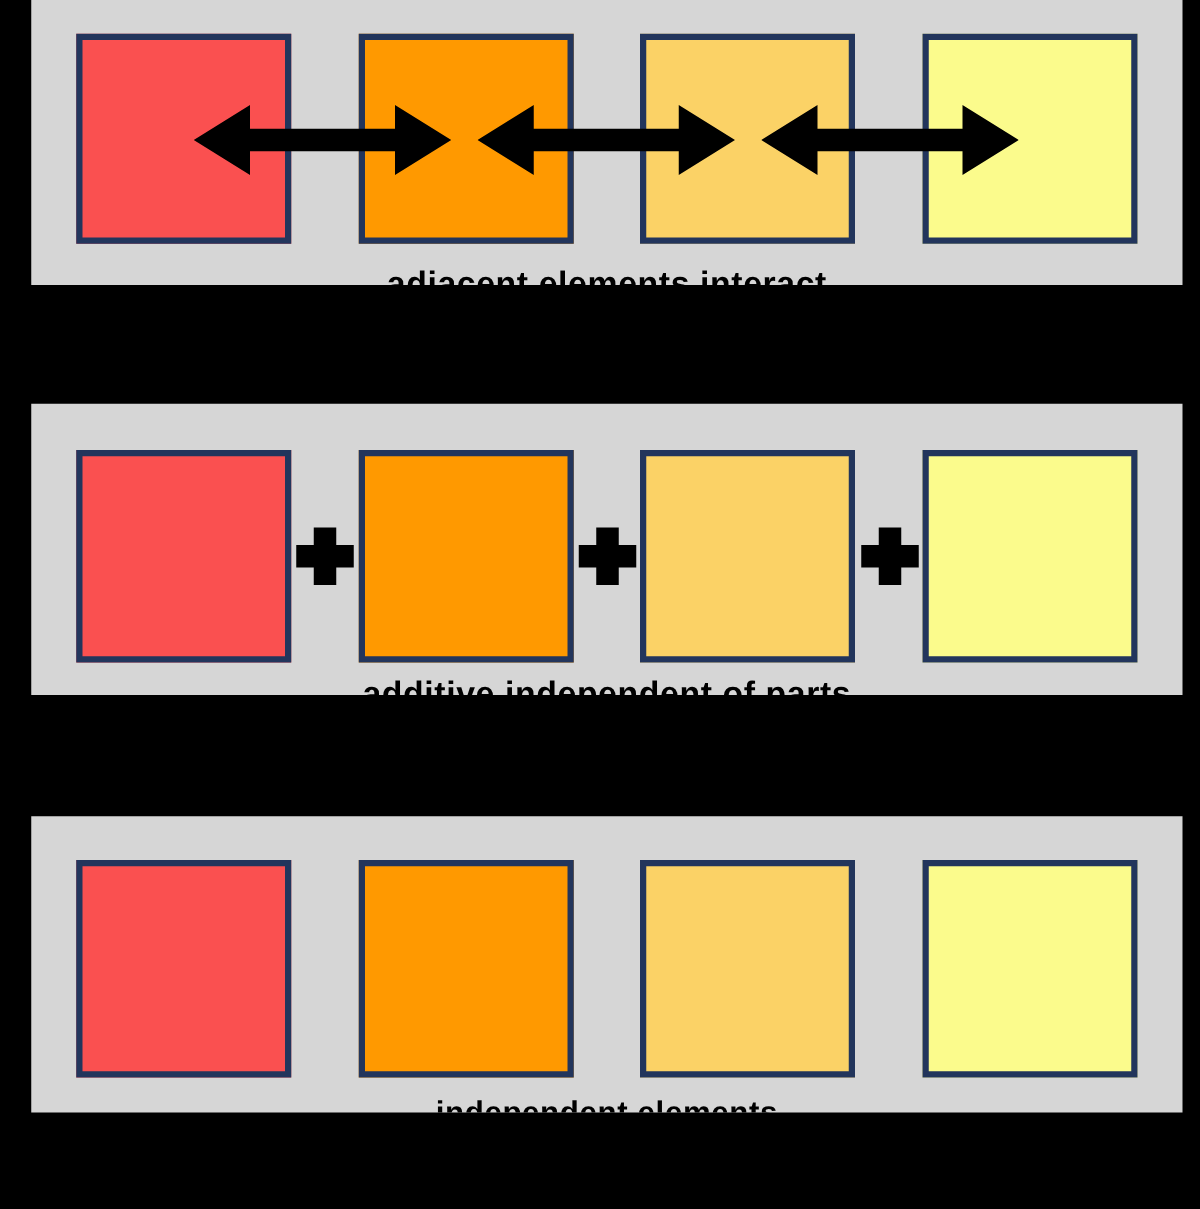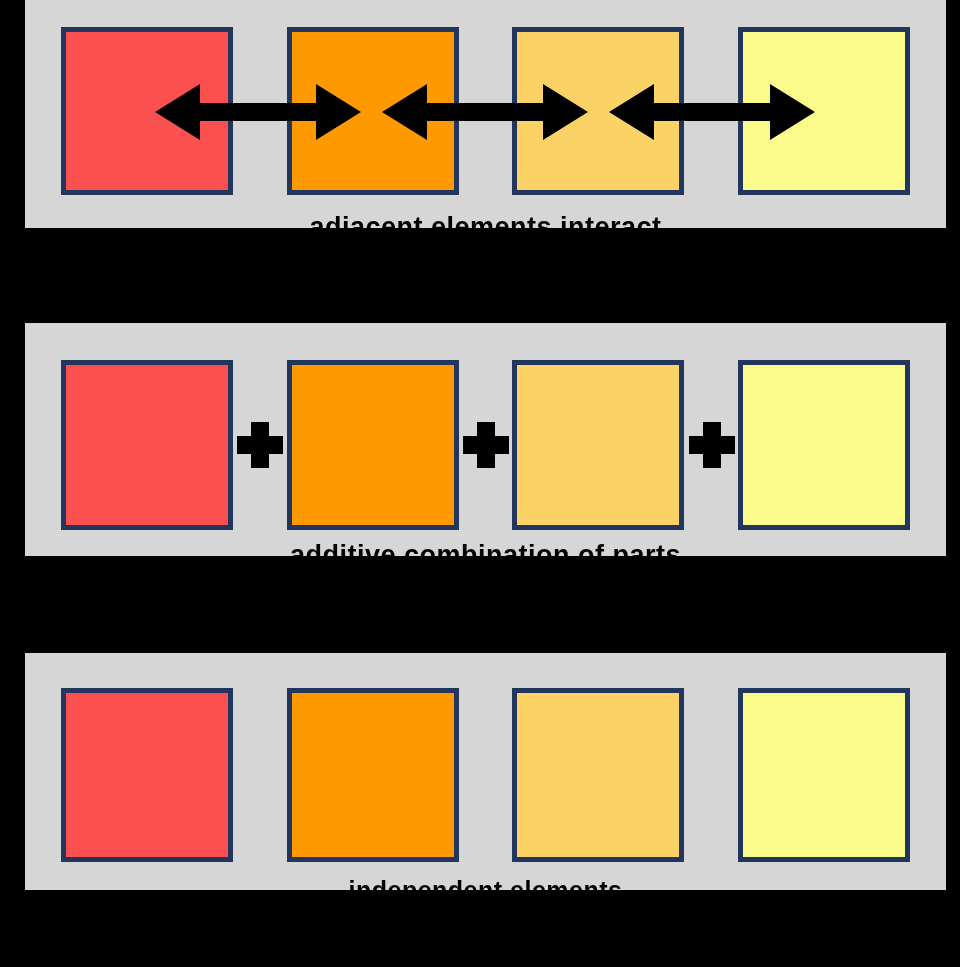--- a/index.html
+++ b/index.html
@@ -188,21 +188,21 @@
         <span class="bar-h"></span>
         <span class="bar-v"></span>
       </div>
       <div class="plus-glyph" style="left:687px; top:0;">
         <span class="bar-h"></span>
         <span class="bar-v"></span>
       </div>
     </div>
 
     <div class="caption-strip" id="caption-2">
-      <div class="caption-text">additive combination of parts</div>
+      <div class="caption-text">additive independent of parts</div>
     </div>
   </div>
 
   <div class="panel" id="panel-3">
 
     <div class="box-row" id="row-3">
       <div class="color-box" style="background: rgb(250, 80, 80);"></div>
       <div class="color-box" style="background: rgb(255, 153, 0);"></div>
       <div class="color-box" style="background: rgb(251, 210, 102);"></div>
       <div class="color-box" style="background: rgb(251, 251, 140);"></div>

